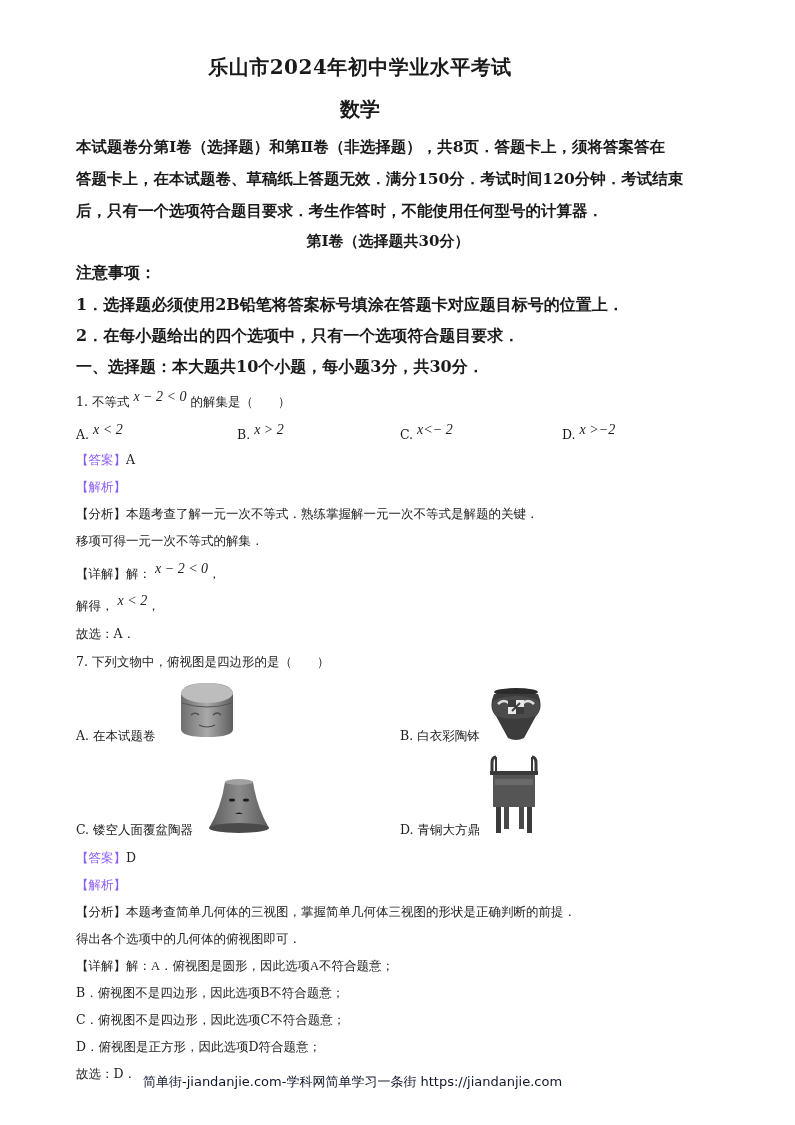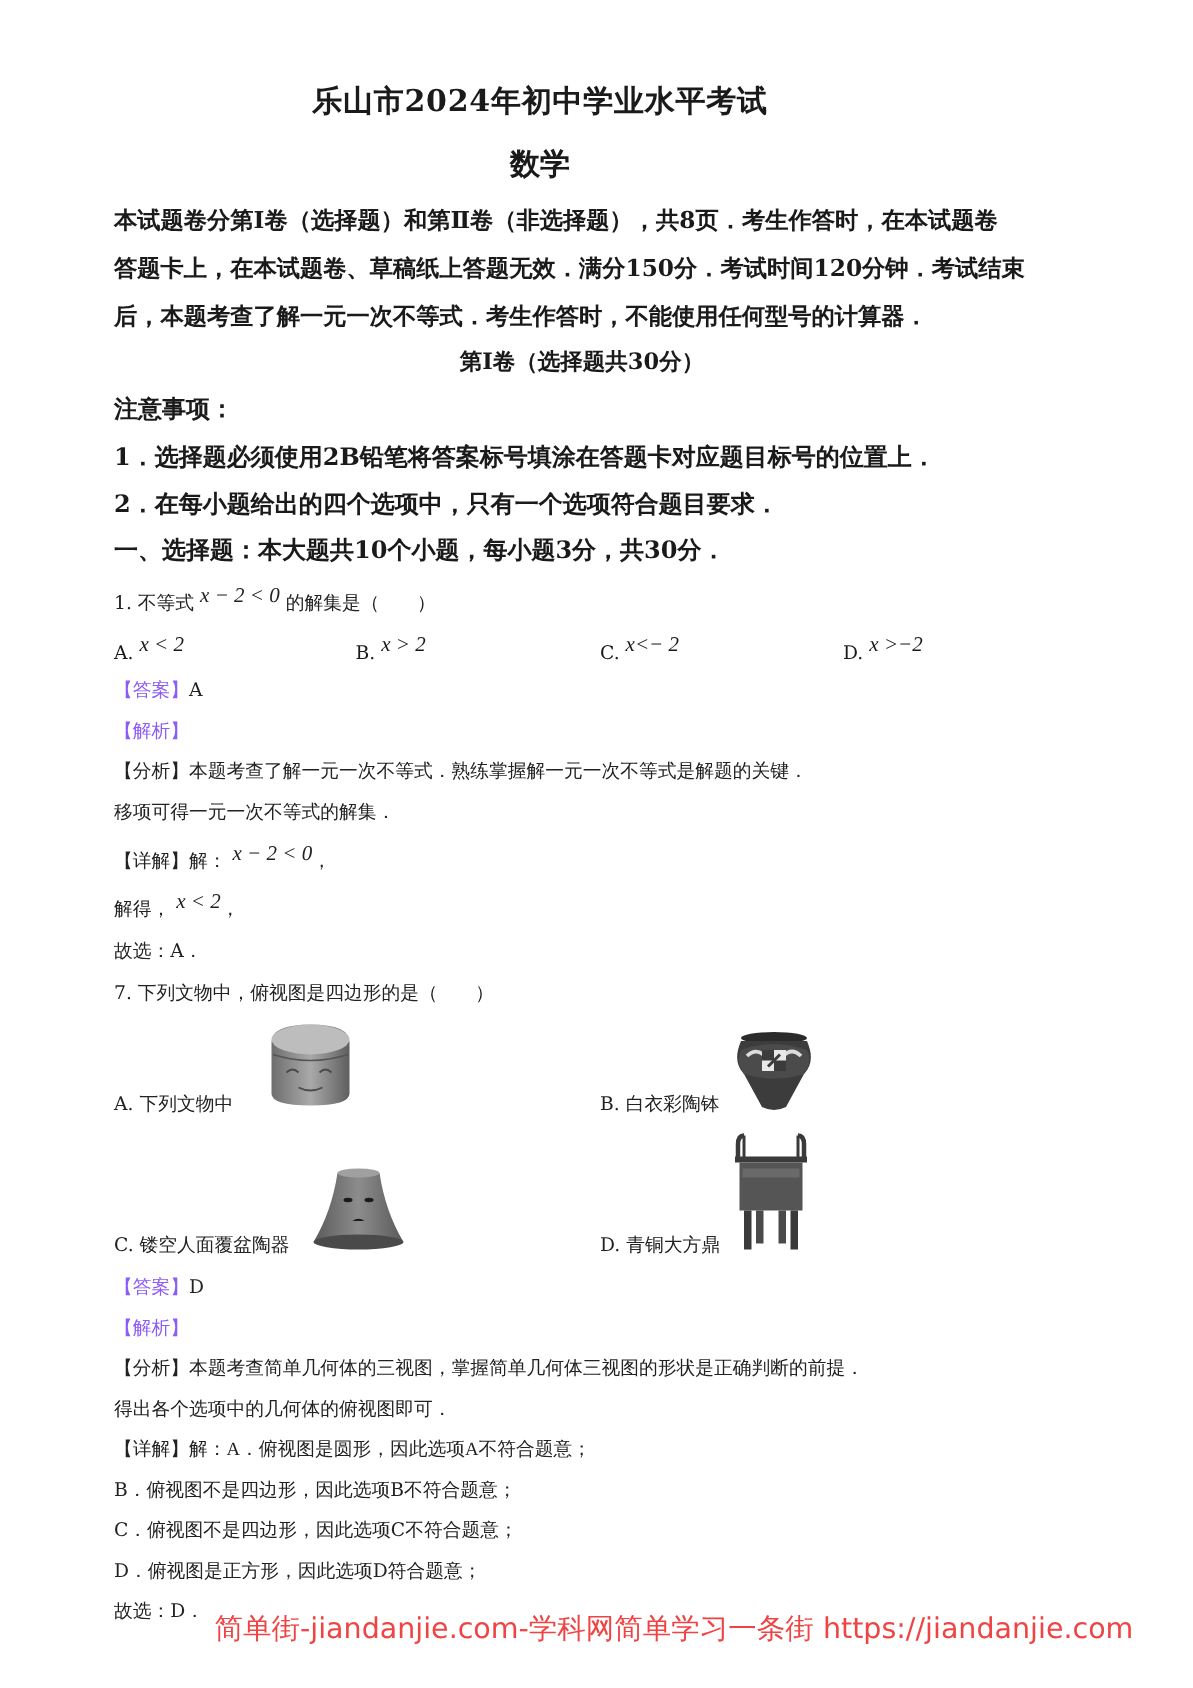--- a/index.html
+++ b/index.html
@@ -10,31 +10,31 @@
   .t1 { top: 54px; font-size: 20px; letter-spacing: 0.5px; }
   .t2 { top: 96px; font-size: 20px; }
   .bold { font-weight: bold; font-size: 16px; }
   .intro { left: 76px; width: 650px; font-weight: bold; font-size: 15.5px; white-space: nowrap; }
   .sec { left: 0; width: 776px; text-align: center; font-weight: bold; font-size: 15px; top: 232px; }
   .norm { font-size: 12.5px; color: #222; }
   .math { font-family: "Liberation Serif", "DejaVu Serif", serif; font-style: italic; font-size: 14px; position: relative; top: -5px; }
   .tag { color: #8b5cf6; }
   .opt { font-size: 12.5px; }
   .img-box { position: absolute; }
-  .watermark { font-family: "DejaVu Sans", "Liberation Sans", sans-serif; color: #ef4444; font-size: 19px; }
+  .watermark { font-family: "DejaVu Sans", "Liberation Sans", sans-serif; color: #0f172a; font-size: 13px; }
 </style>
 </head>
 <body>
 
 <div class="abs title t1">乐山市2024年初中学业水平考试</div>
 <div class="abs title t2">数学</div>
 
-<div class="abs intro" style="top:137px;">本试题卷分第Ⅰ卷（选择题）和第Ⅱ卷（非选择题），共8页．考生作答时，在本试题卷</div>
+<div class="abs intro" style="top:137px;">本试题卷分第Ⅰ卷（选择题）和第Ⅱ卷（非选择题），共8页．答题卡上，须将答案答在</div>
 <div class="abs intro" style="top:169px;">答题卡上，在本试题卷、草稿纸上答题无效．满分150分．考试时间120分钟．考试结束</div>
-<div class="abs intro" style="top:201px;">后，本题考查了解一元一次不等式．考生作答时，不能使用任何型号的计算器．</div>
+<div class="abs intro" style="top:201px;">后，只有一个选项符合题目要求．考生作答时，不能使用任何型号的计算器．</div>
 
 <div class="abs sec">第Ⅰ卷（选择题共30分）</div>
 <div class="abs bold" style="left:76px; top:263px;">注意事项：</div>
 <div class="abs bold" style="left:76px; top:295px;">1．选择题必须使用2B铅笔将答案标号填涂在答题卡对应题目标号的位置上．</div>
 <div class="abs bold" style="left:76px; top:326px;">2．在每小题给出的四个选项中，只有一个选项符合题目要求．</div>
 <div class="abs bold" style="left:76px; top:357px;">一、选择题：本大题共10个小题，每小题3分，共30分．</div>
 
 <div class="abs norm" style="left:76px; top:394px;">
   <span>1. 不等式</span>
   <span class="math">x − 2 &lt; 0</span>
@@ -86,21 +86,21 @@
           <stop offset="0.5" stop-color="#a9a9a9"></stop>
           <stop offset="1" stop-color="#5e5e5e"></stop>
       </linearGradient>
     </defs>
     <path d="M4 14 Q4 2 30 2 Q56 2 56 14 L56 48 Q56 56 30 56 Q4 56 4 48 Z" fill="url(#jg)"></path>
     <ellipse cx="30" cy="12" rx="26" ry="10" fill="#bdbdbd"></ellipse>
     <path d="M5 22 Q30 30 55 22" stroke="#555" stroke-width="1" fill="none"></path>
     <path d="M14 34 q4 -4 8 0 M36 34 q4 -4 8 0 M22 44 q8 4 16 0" stroke="#4a4a4a" stroke-width="1.2" fill="none"></path>
   </svg>
 </div>
-<div class="abs norm" style="left:76px; top:728px;">A. 下列文物中</div>
+<div class="abs norm" style="left:76px; top:728px;">A. 在本试题卷</div>
 
 <div class="img-box" style="left:488px; top:686px; width:56px; height:56px;">
   <svg width="56" height="56" viewBox="0 0 56 56">
     <ellipse cx="28" cy="6" rx="22" ry="4" fill="#2b2b2b"></ellipse>
     <path d="M6 8 Q0 22 8 30 L20 52 Q28 56 36 52 L48 30 Q56 22 50 8 Z" fill="#3c3c3c"></path>
     <path d="M6 14 Q28 6 50 14 Q54 22 48 30 Q28 36 8 30 Q2 22 6 14 Z" fill="#4b4b4b"></path>
     <path d="M10 18 Q16 12 22 18 M34 18 Q40 12 46 18" stroke="#dcdcdc" stroke-width="2.5" fill="none"></path>
     <rect x="20" y="14" width="16" height="14" fill="#e8e8e8"></rect>
     <rect x="20" y="14" width="8" height="7" fill="#3c3c3c"></rect>
     <rect x="28" y="21" width="8" height="7" fill="#3c3c3c"></rect>

